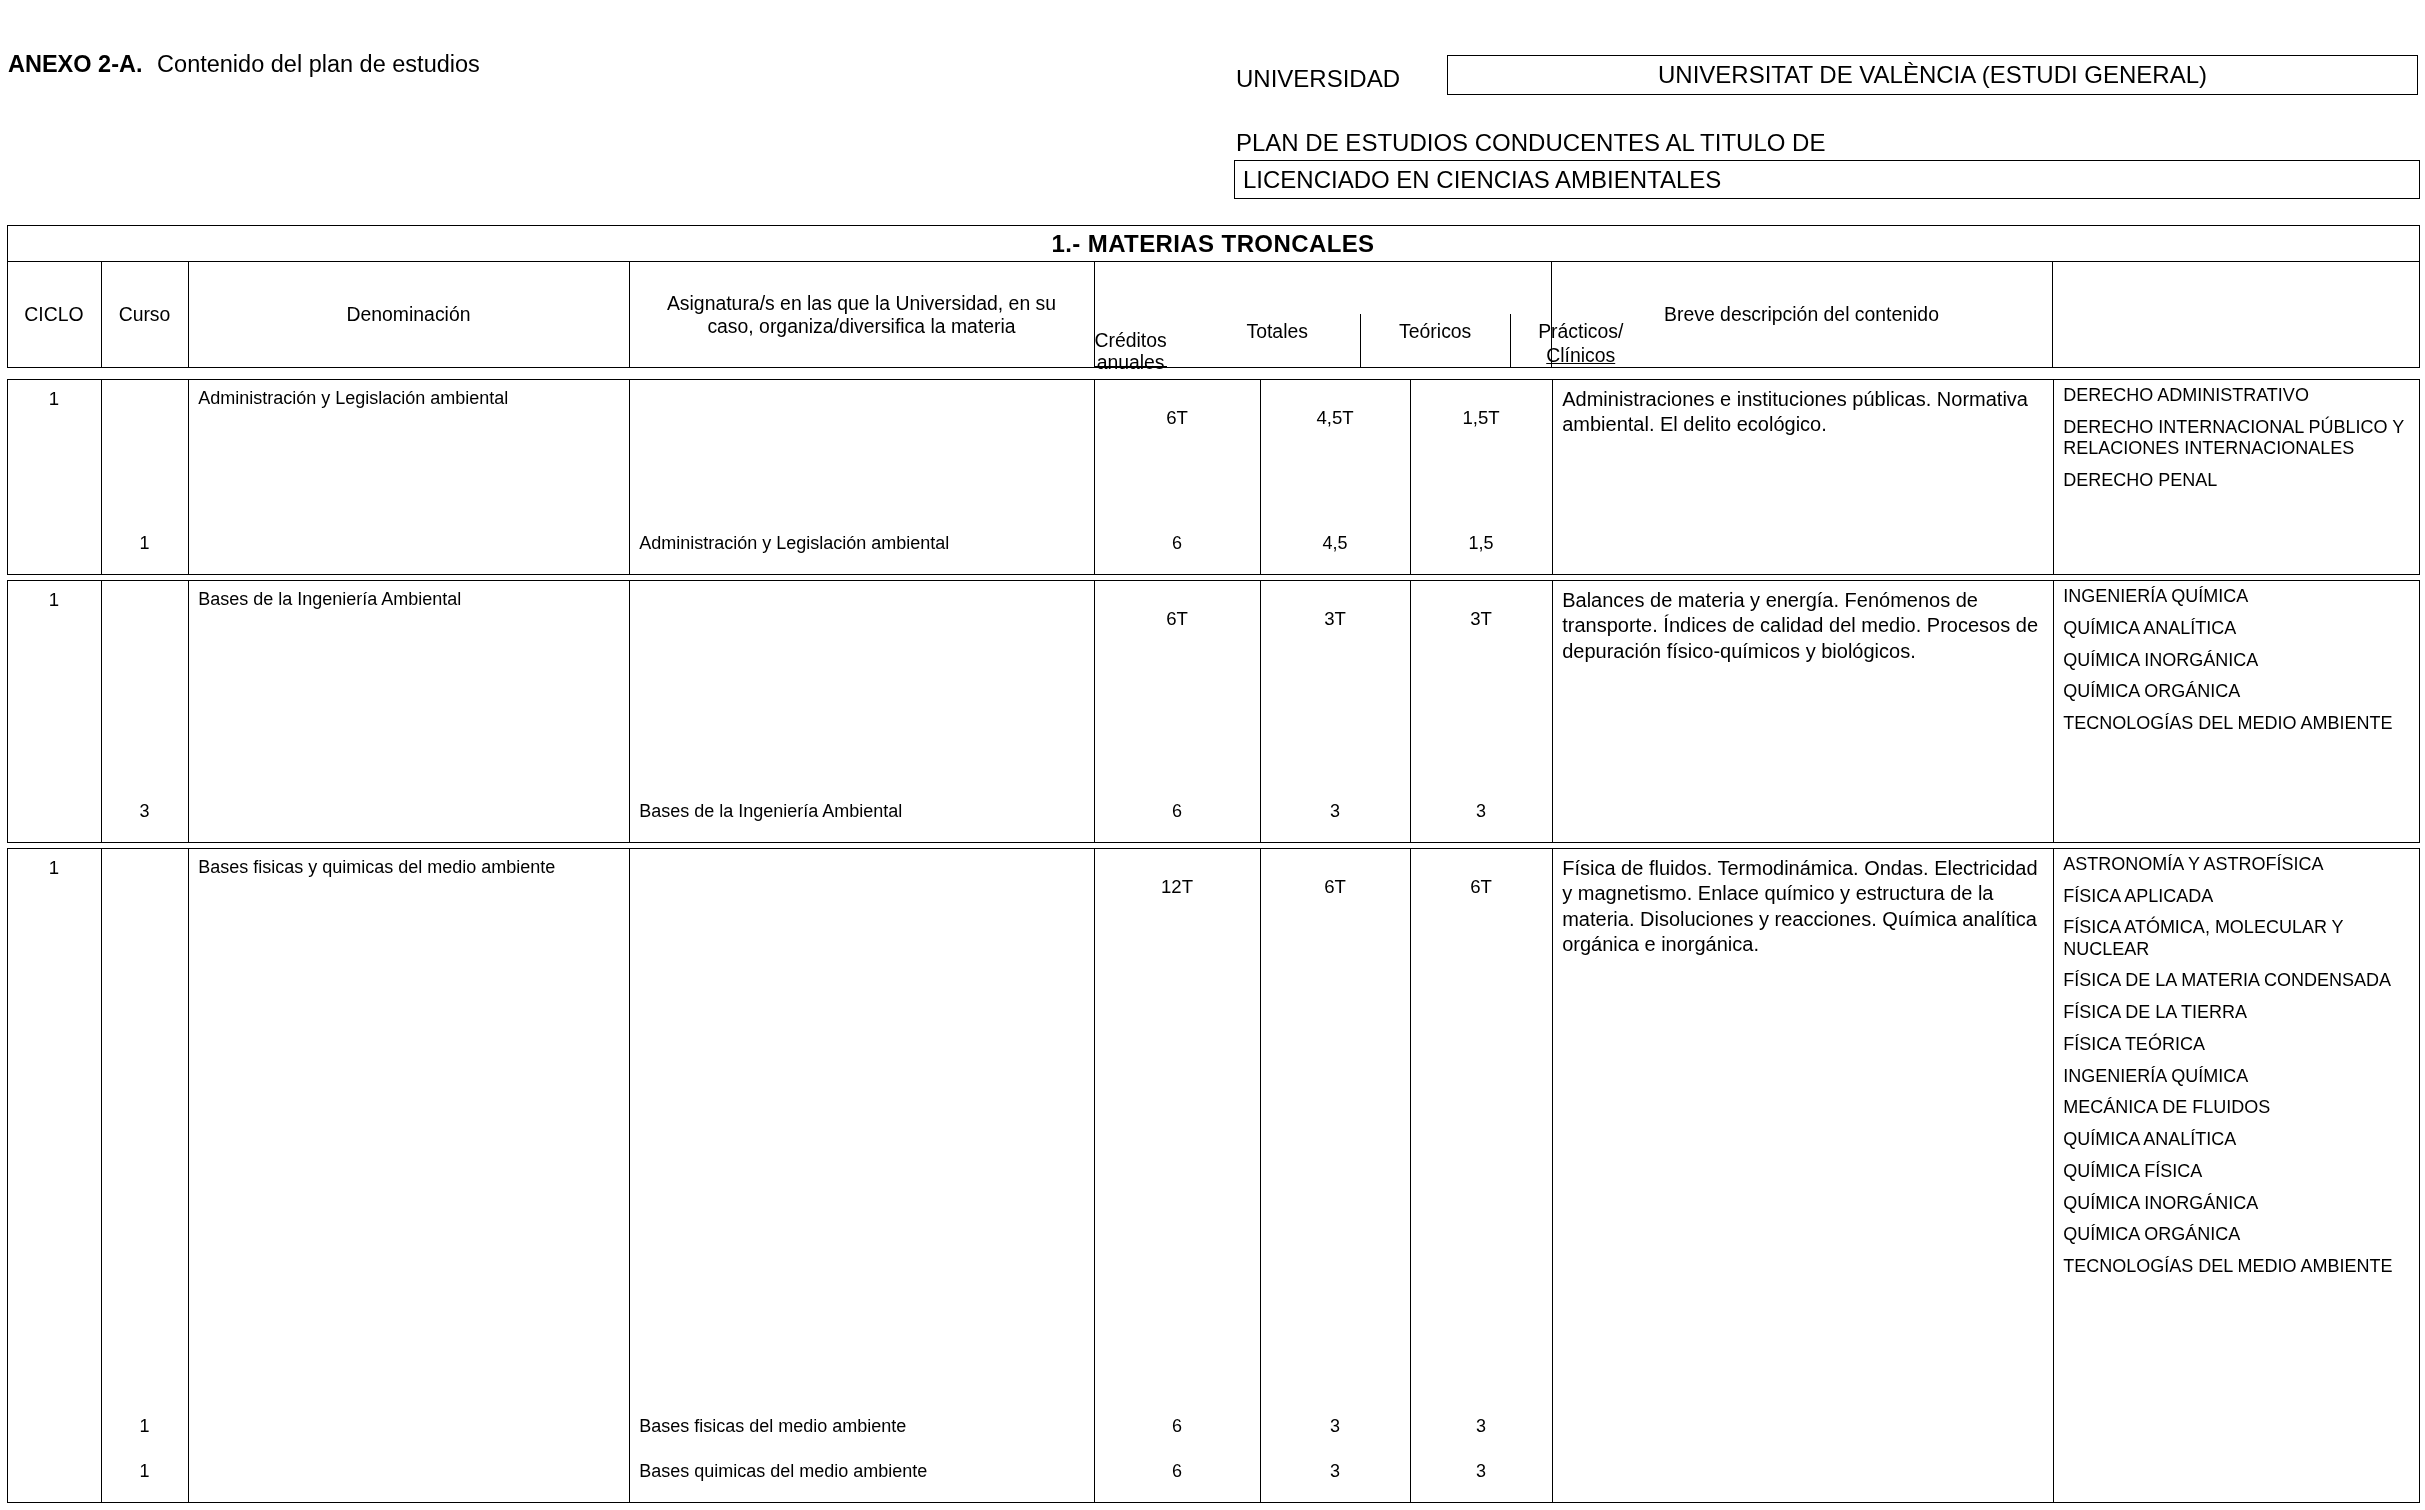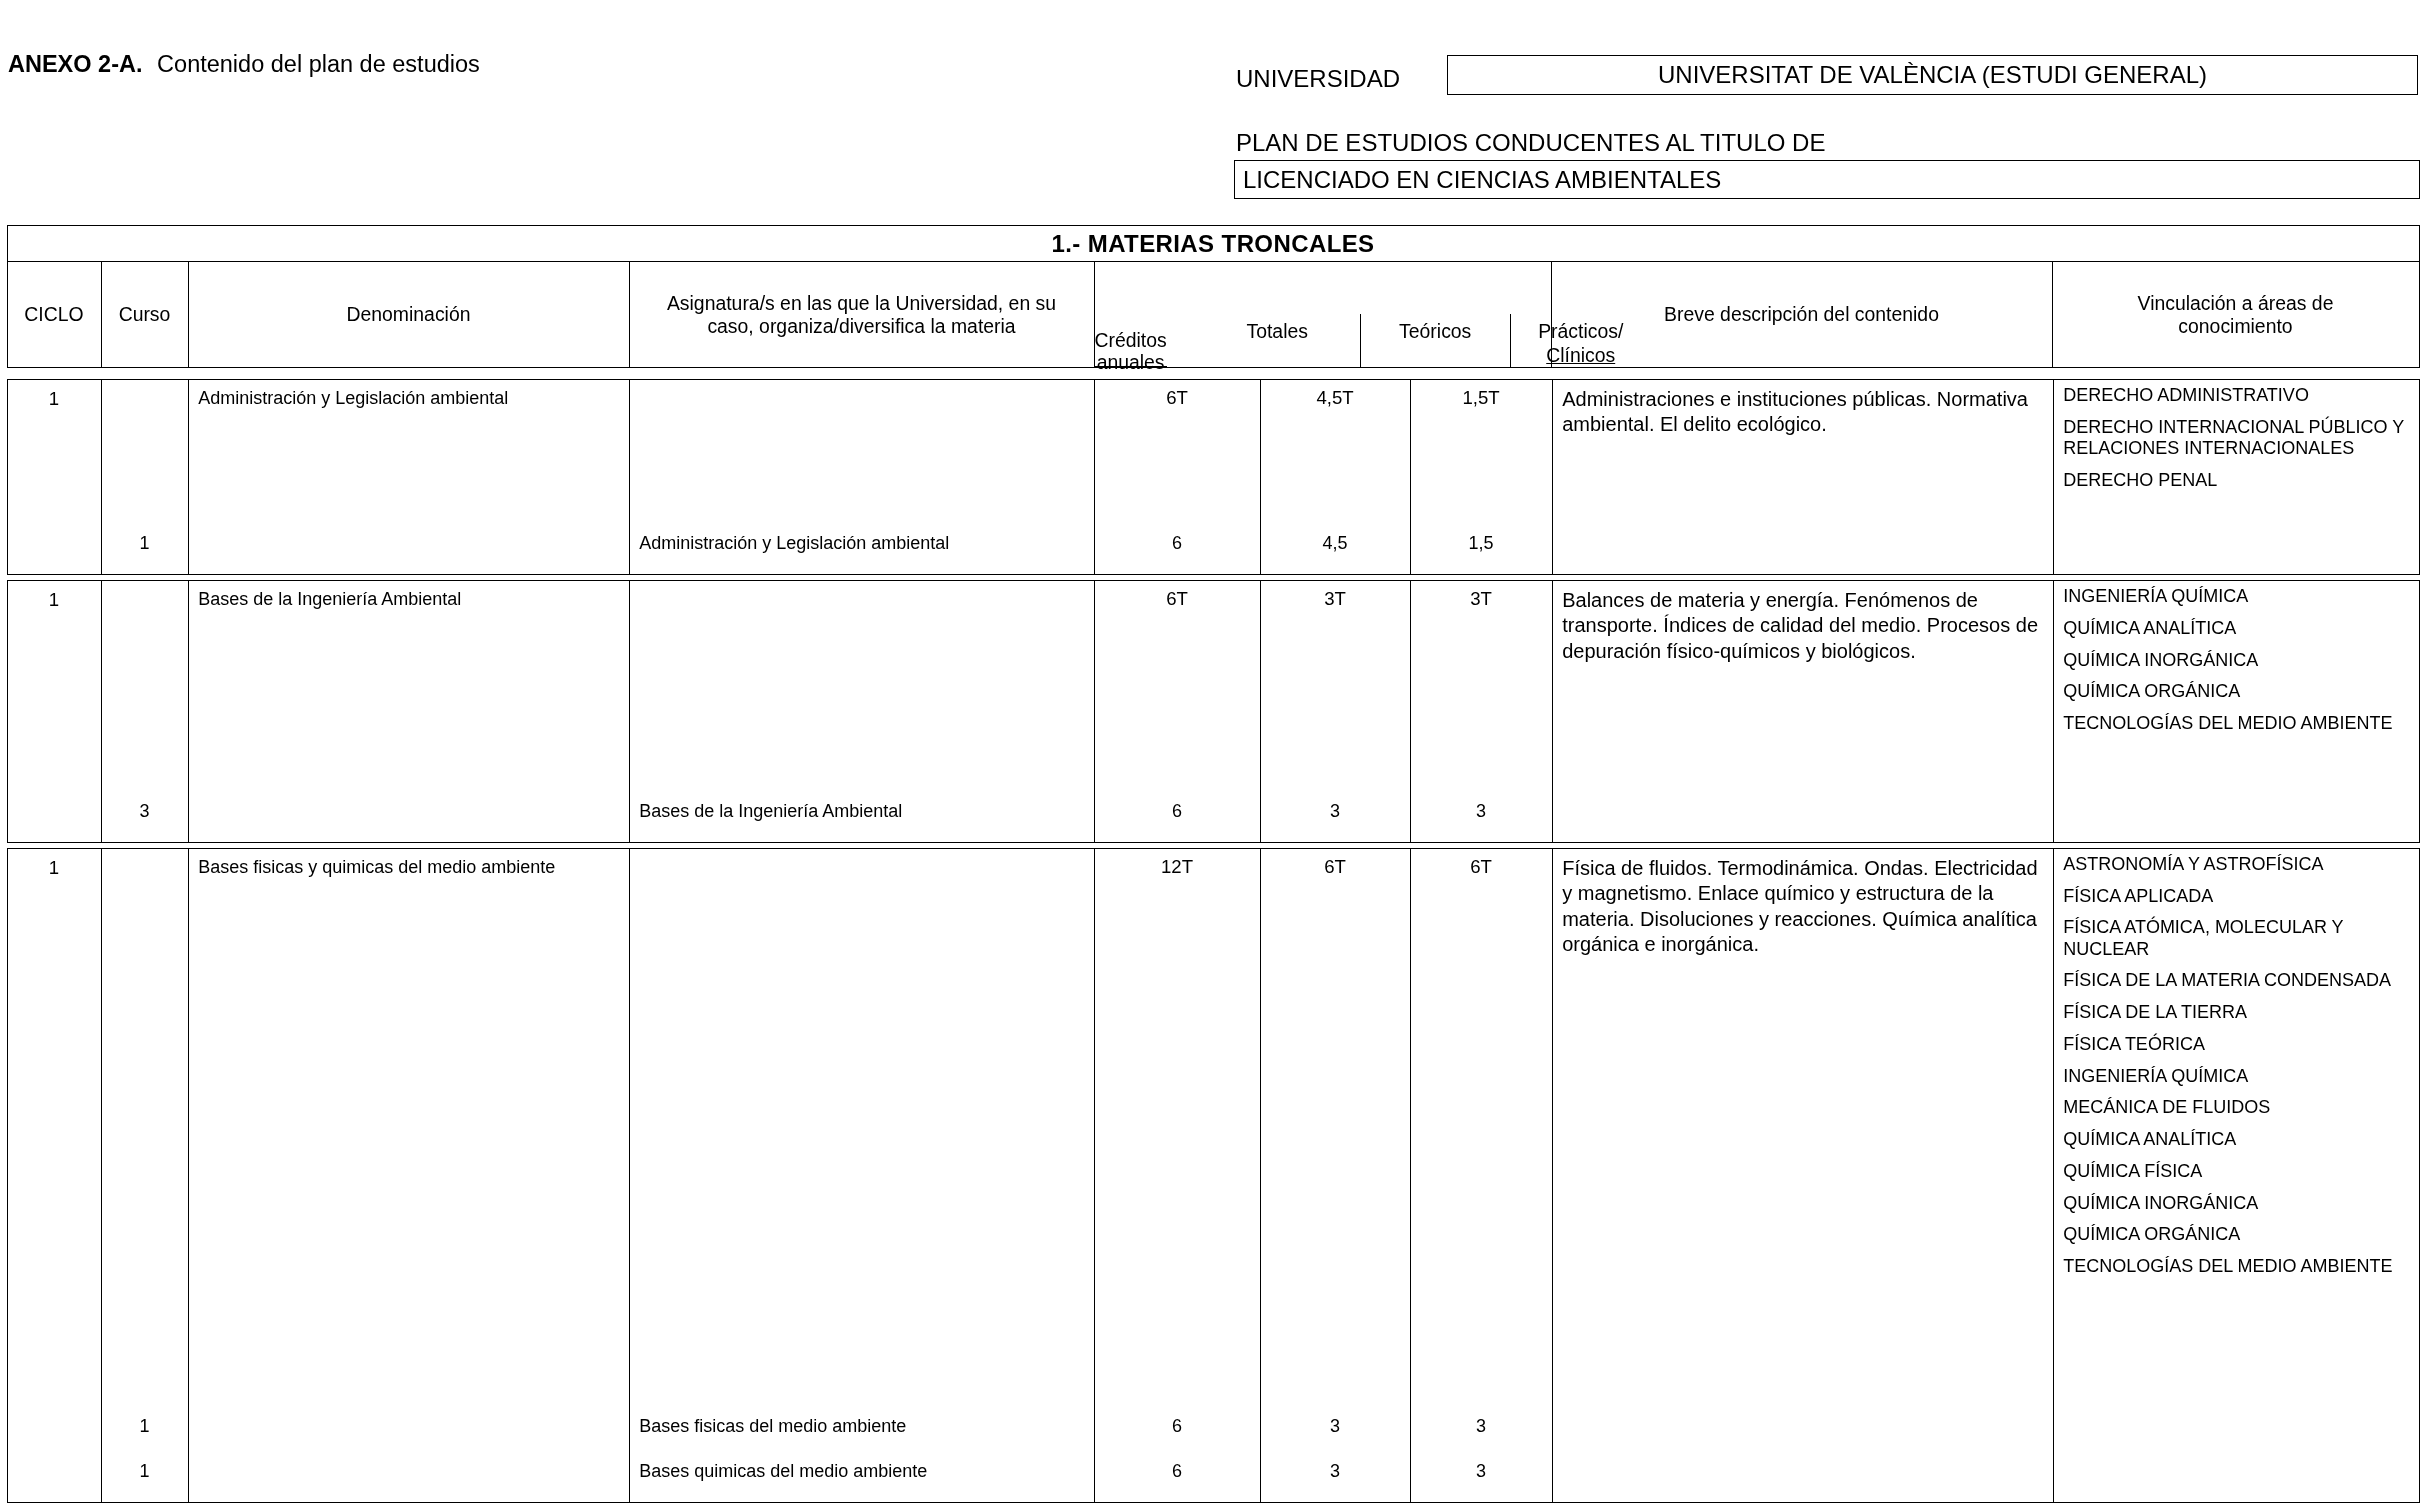--- a/index.html
+++ b/index.html
@@ -78,21 +78,21 @@
   .group + .group { margin-top:4.9px; }
 
   .cell { border-right:1.6px solid #000; font-size:18px; }
   .cell.last { border-right:none; }
 
   .c-ciclo { text-align:center; padding-top:8px; font-size:18.6px; }
   .c-curso { display:flex; flex-direction:column; justify-content:flex-end; padding-bottom:8px; }
   .c-denom { padding:6.5px 9.7px; line-height:1.25; }
   .c-asig  { display:flex; flex-direction:column; justify-content:flex-end; padding-bottom:8px; }
   .c-num   { display:flex; flex-direction:column; }
-  .top-val { text-align:center; padding-top:6.5px; font-size:18.6px; }
+  .top-val { text-align:center; padding-top:6.5px; font-size:18.6px;margin-top:20px; }
   .bottom-stack { margin-top:auto; padding-bottom:8px; }
   .subject-line { height:45px; display:flex; align-items:center; font-size:18px; }
   .subject-line.center { justify-content:center; }
   .subject-line.name { padding-left:9.7px; padding-right:6.5px; }
   .c-desc p { padding:6.5px 9.7px; line-height:1.28; font-size:20px; }
   .c-vinc { padding:4.9px 4.9px 4.9px 9.7px; }
   .area { margin-bottom:10.5px; line-height:1.18; font-size:18px; }
 </style>
 </head>
 <body>
@@ -124,21 +124,20 @@
         <div class="cred-sub">
           <div class="scell">Totales</div>
           <div class="scell">Teóricos</div>
           <div class="scell last">
             <span>Prácticos/</span>
             <span class="underline">Clínicos</span>
           </div>
         </div>
       </div>
       <div class="hcell">Breve descripción del contenido</div>
-      <div class="hcell hc-vinc last">Vinculación a áreas de conocimiento</div>
     </div>
   </div>
 
   <div class="groups">
 
     <div class="group" style="min-height:196px;">
       <div class="cell c-ciclo">
         <span>1</span>
       </div>
       <div class="cell c-curso">

